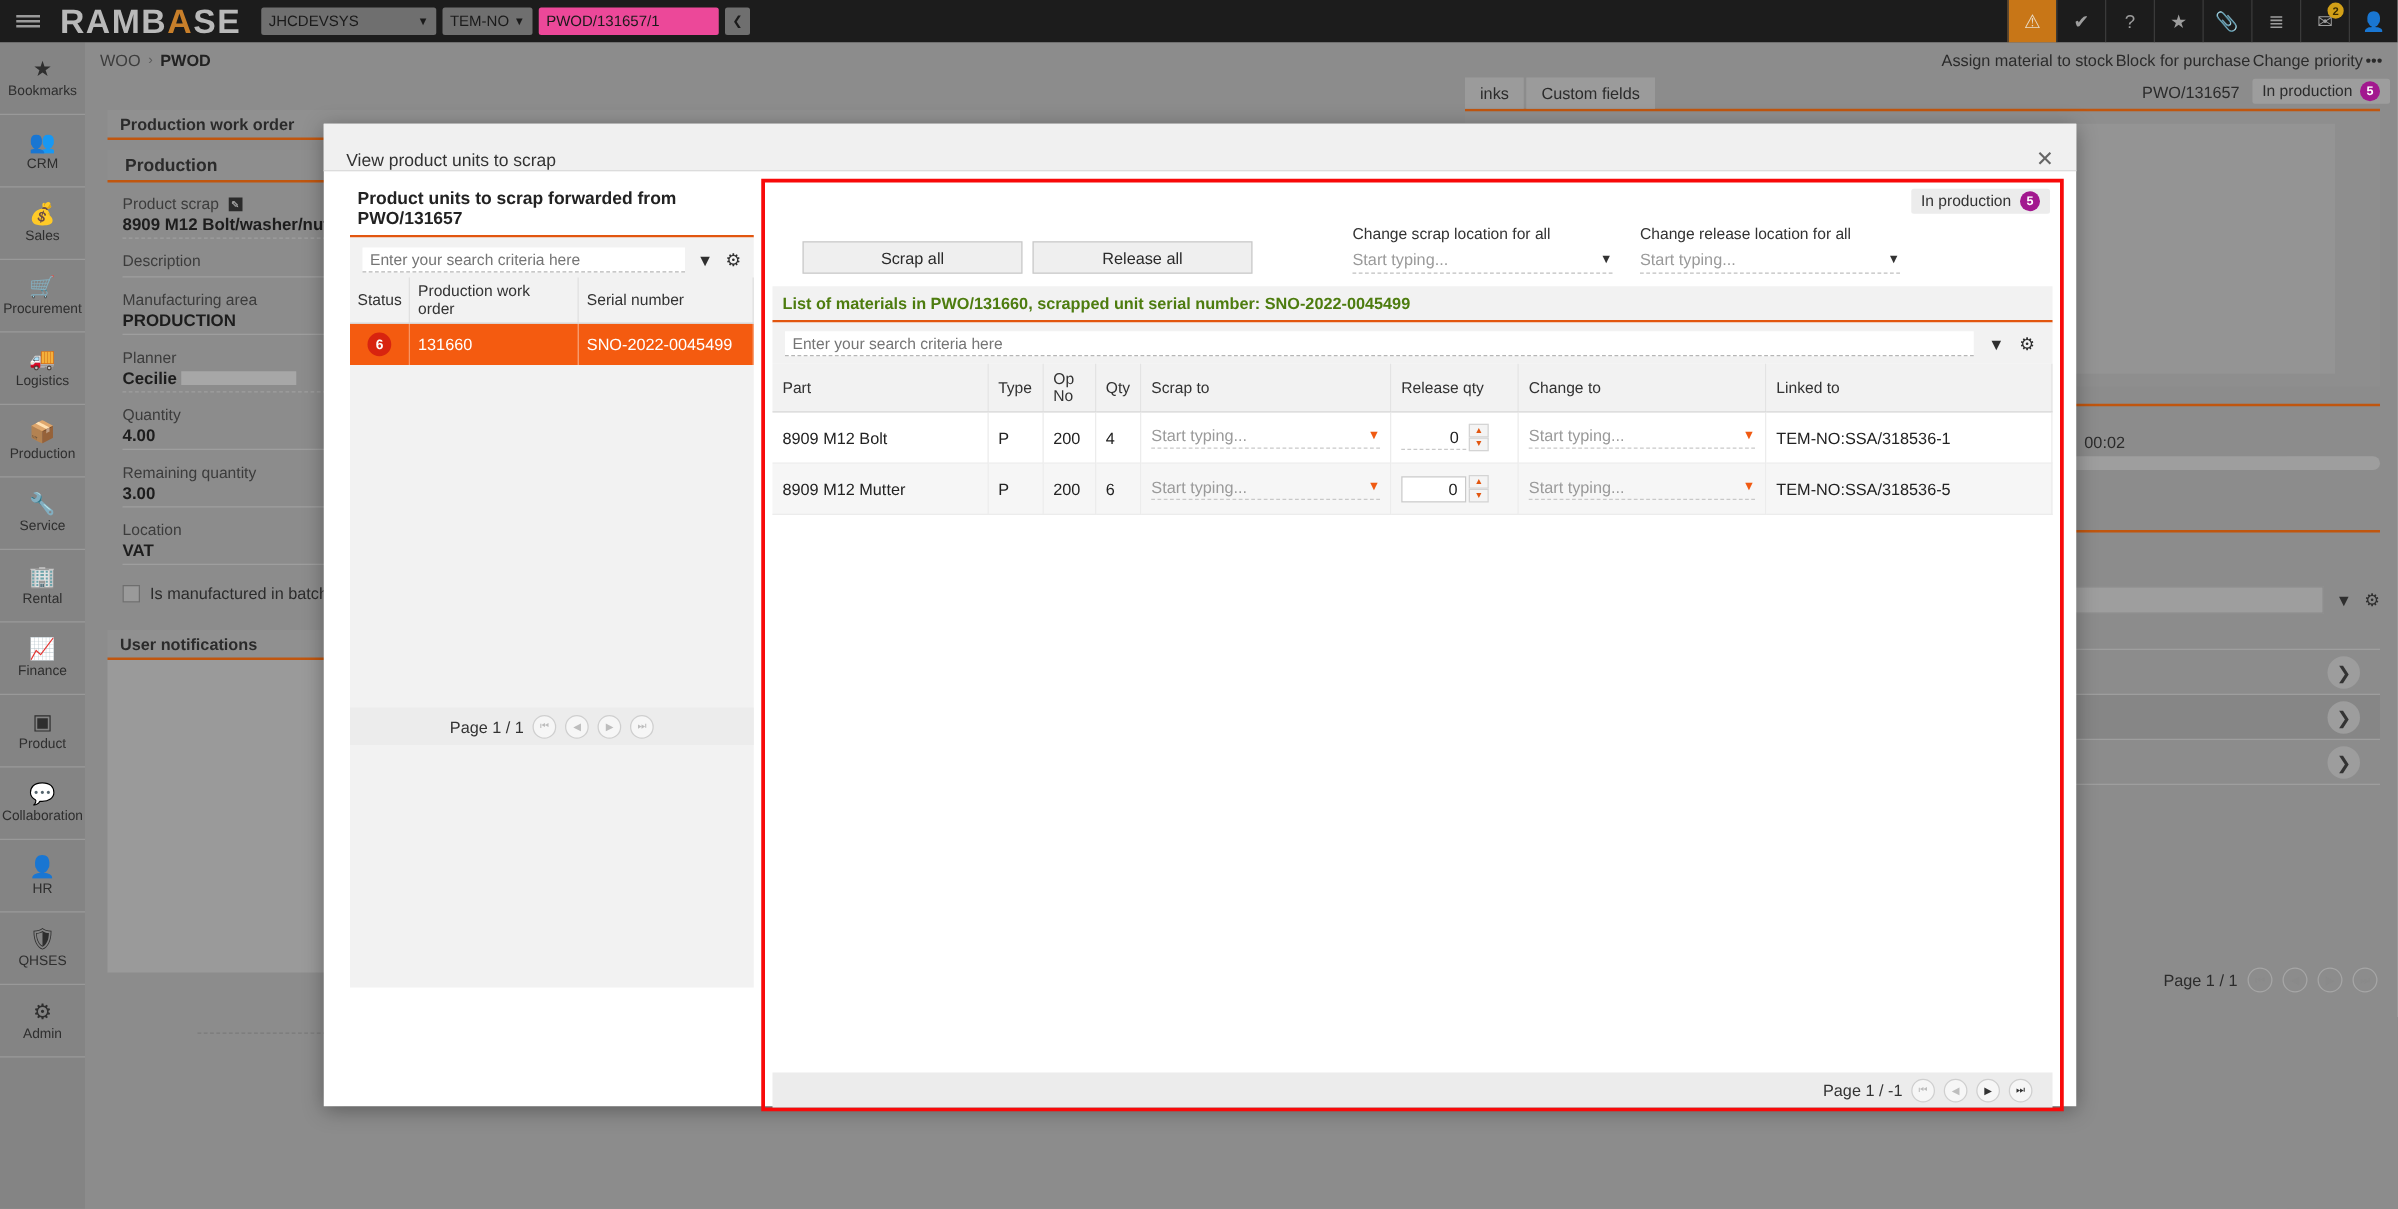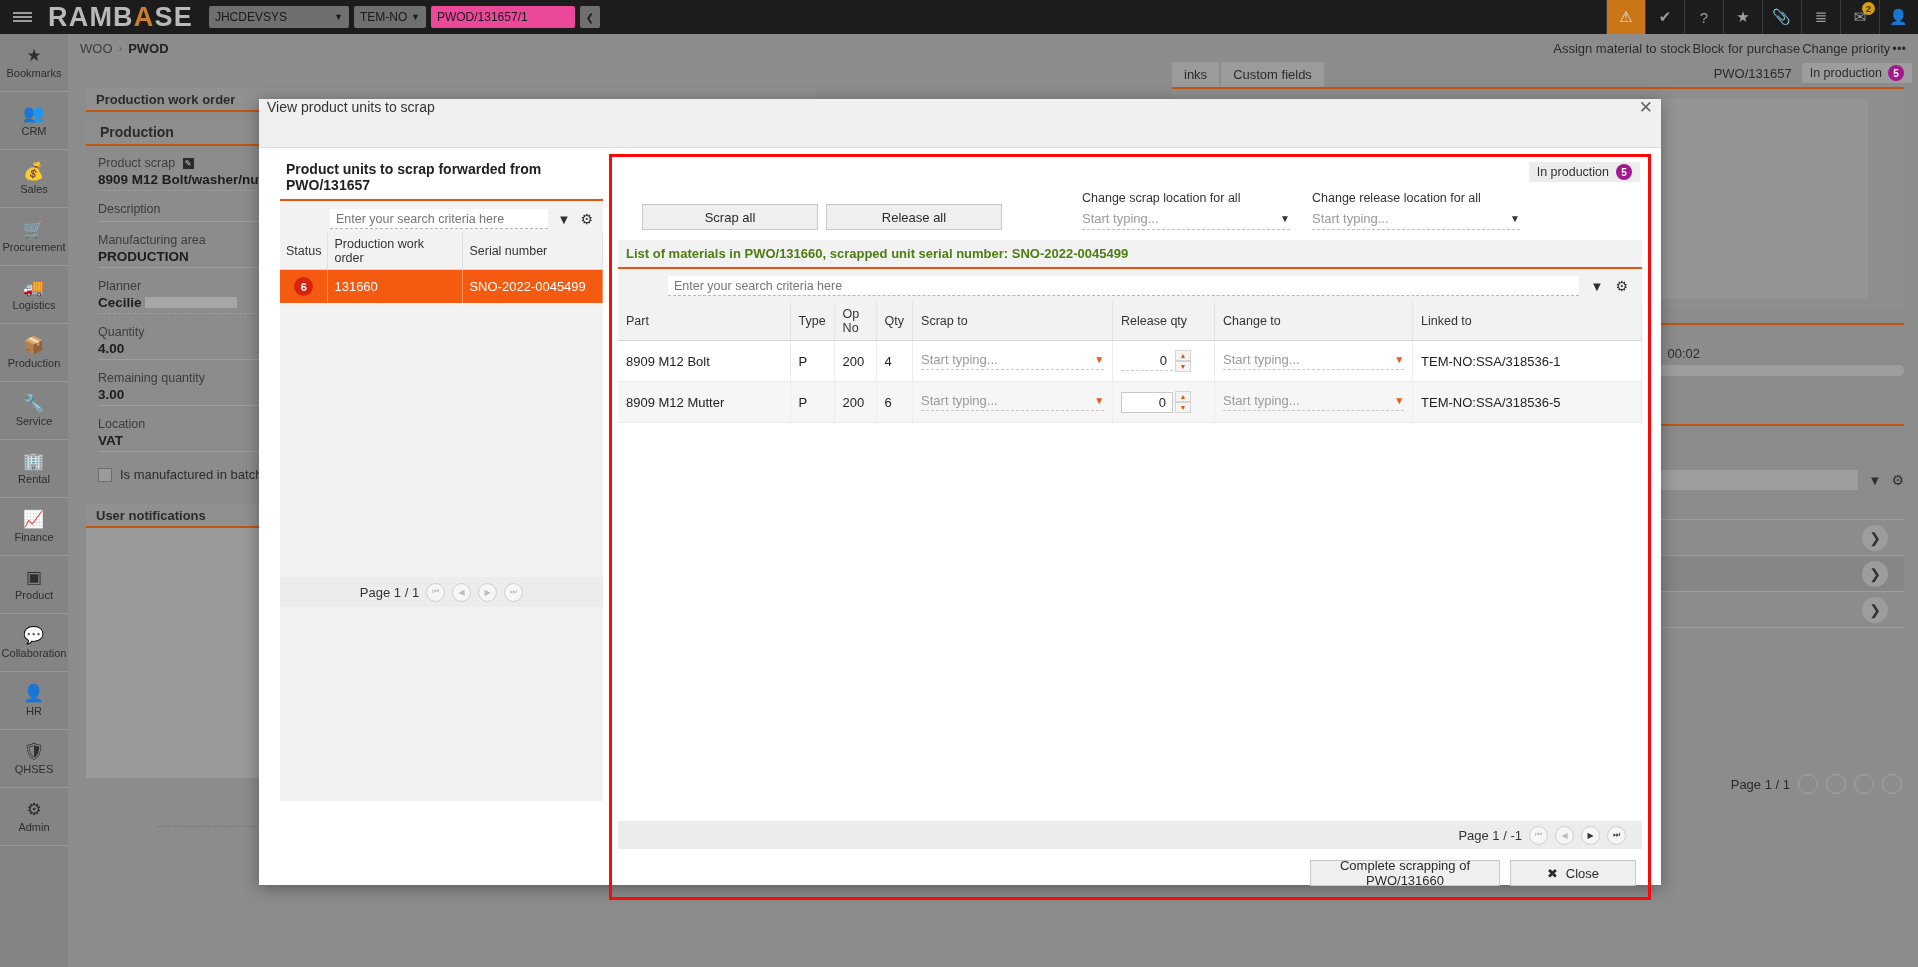--- a/index.html
+++ b/index.html
@@ -196,40 +196,40 @@
     display:flex; align-items:center; justify-content:center; font-size:9px;
     color:#8a8a8a; cursor:pointer;
   }
 
   
   .modal {
     position: absolute; left: 259px; top: 99px; width: 1402px; height: 786px;
     background: #fff; box-shadow: 0 3px 16px rgba(0,0,0,.35);
   }
   .modal-head {
-    height: 49px; background: #f0f0f0; border-bottom: 1px solid #dcdcdc;
-    display: flex; align-items: flex-start; padding: 0 8px; font-size: 14px; color: #333;
+    height: 38px; background: #f0f0f0; border-bottom: 1px solid #dcdcdc;
+    display: flex; align-items: flex-end; padding: 0 18px; font-size: 14px; color: #333;
   }
   .modal-close {
     margin-left: auto; font-size: 17px; color: #666; cursor: pointer; line-height: 1;
   }
   .modal-body { display: flex; height: 752px; padding: 6px 0 0 0; }
 
   
   .mleft { width: 344px; padding-left: 21px; }
   .mleft-title {
     border-bottom: 2px solid #e2560f; padding: 7px 6px 6px 6px;
     font-weight: bold; font-size: 14px; color: #222;
   }
   .mleft-inner { background: #f2f2f2; height: 600px; }
   .srchrow { display: flex; align-items: center; padding: 8px 10px 4px 10px; gap: 10px; }
   .srch-inp {
     flex: 1; height: 20px; background: #fff; border: none;
     border-bottom: 1px dashed #b6b6b6; font-size: 12.5px; color: #8c8c8c;
-    padding: 0 6px; font-family: "Liberation Sans", sans-serif; margin-left: 40px;
+    padding: 0 6px; font-family: "Liberation Sans", sans-serif;
   }
   .ic-filter { color: #2f2f2f; font-size: 13px; cursor: pointer; }
   .ic-gear { color: #2f2f2f; font-size: 14px; cursor: pointer; }
   .mtable { width: 100%; border-collapse: collapse; }
   .mtable th {
     text-align: left; font-weight: normal; font-size: 12.5px; color: #333;
     padding: 4px 6px; border-bottom: 1px solid #d6d6d6; border-right: 1px solid #e0e0e0;
     background: #f2f2f2;
   }
   .mtable td {
@@ -813,22 +813,15 @@
       <div class="mr-fill"></div>
 
       <div class="mr-pager">
         <span>Page 1 / -1</span>
         <span class="pg-c">⏮</span>
         <span class="pg-c">◀</span>
         <span class="pg-c on">▶</span>
         <span class="pg-c on">⏭</span>
       </div>
 
-      <div class="mr-foot">
-        <button class="btn btn-complete">Complete scrapping of PWO/131660</button>
-        <button class="btn btn-close">
-          <span>✖</span>
-          <span>Close</span>
-        </button>
-      </div>
     </div>
   </div>
 </div>
 
 </body></html>

